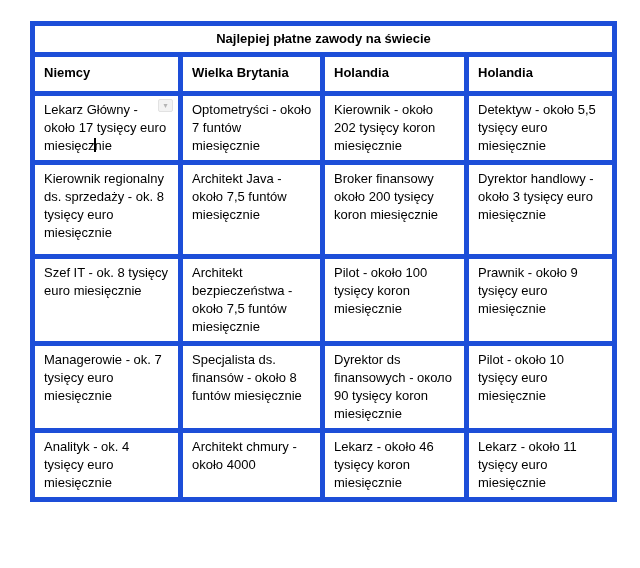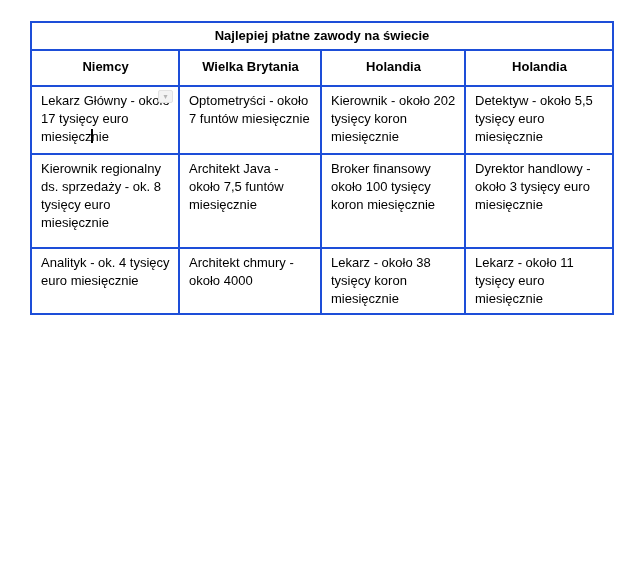--- a/index.html
+++ b/index.html
@@ -14,41 +14,40 @@
   }
   .doc-table {
     position: absolute;
     left: 30px;
     top: 21px;
     width: 582px;
     border-collapse: collapse;
     table-layout: fixed;
   }
   .doc-table td, .doc-table th {
-    border: 2px solid #1d4ed8;
+    border: 5px solid #1d4ed8;
     vertical-align: top;
     text-align: left;
     padding: 5px 8px 5px 9px;
     font-size: 13px;
     line-height: 18px;
     font-weight: normal;
     word-wrap: break-word;
     background: #ffffff;
   }
   .title-cell {
     text-align: center !important;
     font-weight: bold !important;
     height: 14px;
     padding: 4px 4px 4px 4px !important;
   }
   .doc-table th {
     font-weight: bold;
     height: 22px;
     padding-top: 7px !important;
-    text-align: center;
   }
   tr.r1 { height: 68px; }
   tr.r2 { height: 78px; }
   tr.r3 { height: 94px; }
   tr.r4 { height: 80px; }
   tr.r5 { height: 80px; }
   tr.r6 { height: 65px; }
   .caret-cell { position: relative; }
   .caret {
     display: inline-block;
@@ -106,23 +105,35 @@
             <span class="glyph">▾</span>
           </span>
       </td>
       <td>Optometryści - około 7 funtów miesięcznie</td>
       <td>Kierownik - około 202 tysięcy koron miesięcznie</td>
       <td>Detektyw - około 5,5 tysięcy euro miesięcznie</td>
     </tr>
     <tr class="r3">
       <td>Kierownik regionalny ds. sprzedaży - ok. 8 tysięcy euro miesięcznie</td>
       <td>Architekt Java - około 7,5 funtów miesięcznie</td>
-      <td>Broker finansowy około 100 tysięcy koron miesięcznie</td>
+      <td>Broker finansowy około 200 tysięcy koron miesięcznie</td>
       <td>Dyrektor handlowy - około 3 tysięcy euro miesięcznie</td>
+    </tr>
+    <tr class="r4">
+      <td>Szef IT - ok. 8 tysięcy euro miesięcznie</td>
+      <td>Architekt bezpieczeństwa - około 7,5 funtów miesięcznie</td>
+      <td>Pilot - około 100 tysięcy koron miesięcznie</td>
+      <td>Prawnik - około 9 tysięcy euro miesięcznie</td>
+    </tr>
+    <tr class="r5">
+      <td>Managerowie - ok. 7 tysięcy euro miesięcznie</td>
+      <td>Specjalista ds. finansów - około 8 funtów miesięcznie</td>
+      <td>Dyrektor ds finansowych - около 90 tysięcy koron miesięcznie</td>
+      <td>Pilot - około 10 tysięcy euro miesięcznie</td>
     </tr>
     <tr class="r6">
       <td>Analityk - ok. 4 tysięcy euro miesięcznie</td>
       <td>Architekt chmury - około 4000</td>
-      <td>Lekarz - około 38 tysięcy koron miesięcznie</td>
+      <td>Lekarz - około 46 tysięcy koron miesięcznie</td>
       <td>Lekarz - około 11 tysięcy euro miesięcznie</td>
     </tr>
   </tbody>
 </table>
 
 </body></html>

